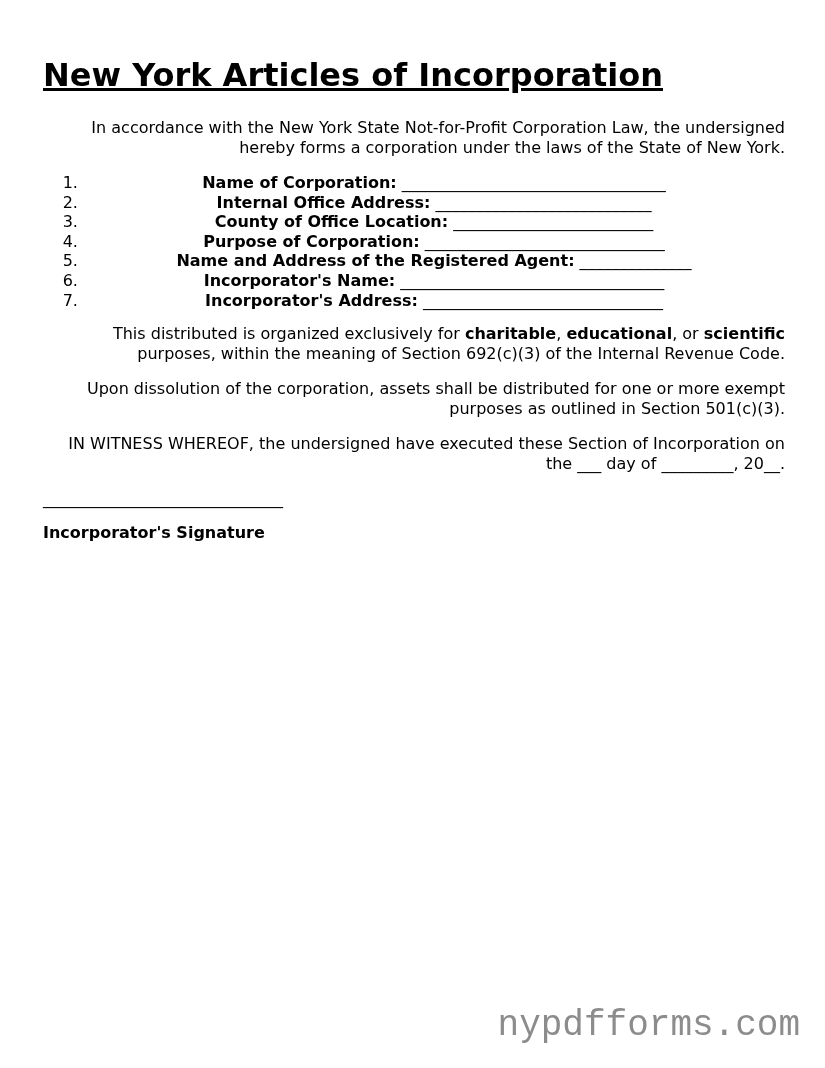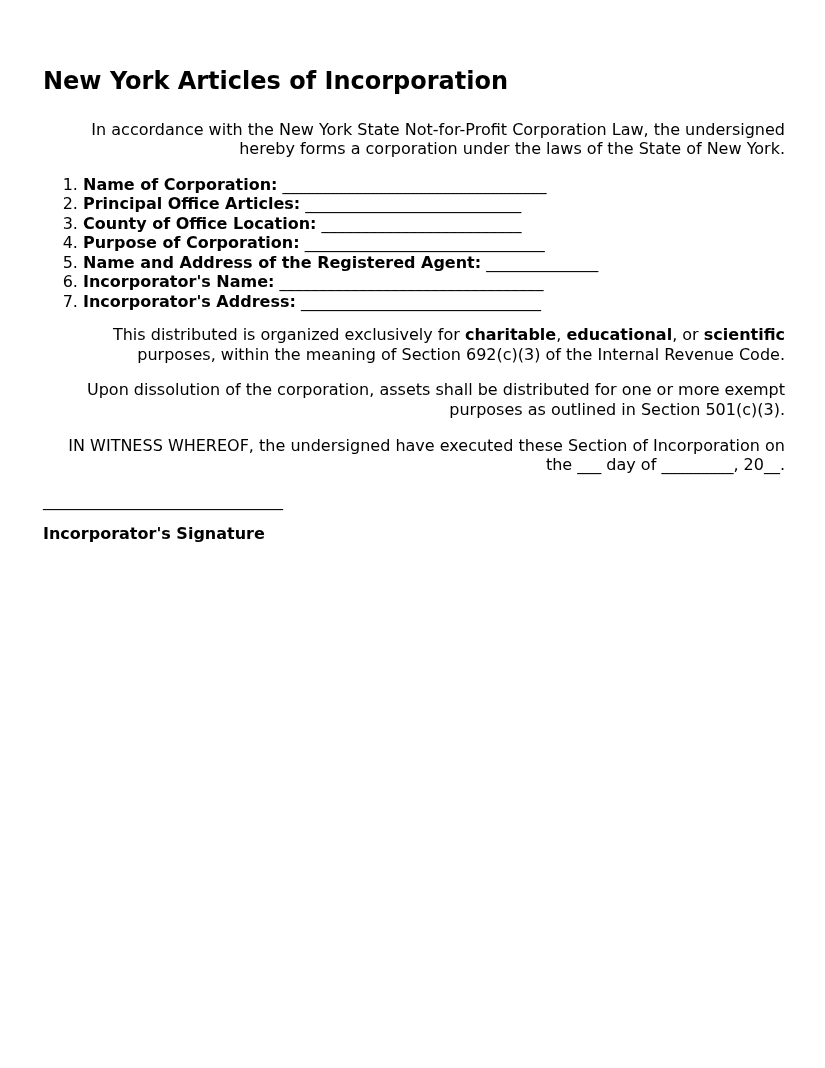--- a/index.html
+++ b/index.html
@@ -11,30 +11,32 @@
     background: #ffffff;
     color: #000000;
     font-family: "DejaVu Sans", "Liberation Sans", sans-serif;
     font-size: 16px;
     line-height: 1.22;
     box-sizing: border-box;
     padding: 56px 40px 0 43px;
     overflow: hidden;
   }
   .title {
-    font-size: 24px;
+    font-size: 32px;
     line-height: 1.2;
     font-weight: bold;
-    margin: 11px 0 24px 0;
+    margin: 0 0 24px 0;
+    text-decoration: underline;
   }
   .para { margin: 0 0 16px 3px; text-align: right; }
   ol.fields {
     margin: 0 0 14px 0;
     padding-left: 40px;
     list-style: decimal;
+    text-align: center;
   }
   ol.fields li { margin: 0; padding: 0; }
   ol.fields li strong { font-weight: bold; }
   .sig-line { margin: 0; white-space: pre; }
   .sig-label { margin-top: 14px; font-weight: bold; }
   .watermark {
     position: absolute;
     right: 25px;
     bottom: 20px;
     font-family: "Liberation Mono", "DejaVu Sans Mono", monospace;
@@ -46,31 +48,32 @@
 </head>
 <body>
 
 <div class="page" style="color: rgb(0, 0, 0);">
   <h1 class="title">New York Articles of Incorporation</h1>
 
   <p class="para">In accordance with the New York State Not-for-Profit Corporation Law, the undersigned hereby forms a corporation under the laws of the State of New York.</p>
 
   <ol class="fields">
       <li><strong>Name of Corporation:</strong><span> _________________________________</span></li>
-      <li><strong>Principal Office Articles:</strong><span> ___________________________</span></li>
+      <li><strong>Internal Office Address:</strong><span> ___________________________</span></li>
       <li><strong>County of Office Location:</strong><span> _________________________</span></li>
       <li><strong>Purpose of Corporation:</strong><span> ______________________________</span></li>
       <li><strong>Name and Address of the Registered Agent:</strong><span> ______________</span></li>
       <li><strong>Incorporator's Name:</strong><span> _________________________________</span></li>
       <li><strong>Incorporator's Address:</strong><span> ______________________________</span></li>
     </ol>
 
   <p class="para"><span>This distributed is organized exclusively for </span><strong>charitable</strong><span>, </span><strong>educational</strong><span>, or </span><strong>scientific</strong><span> purposes, within the meaning of Section 692(c)(3) of the Internal Revenue Code.</span></p>
 
   <p class="para">Upon dissolution of the corporation, assets shall be distributed for one or more exempt purposes as outlined in Section 501(c)(3).</p>
 
   <p class="para">IN WITNESS WHEREOF, the undersigned have executed these Section of Incorporation on the ___ day of _________, 20__.</p>
 
   <div class="sig-line">______________________________</div>
 
   <div class="sig-label">Incorporator's Signature</div>
 
+  <div class="watermark" style="color: rgb(140, 140, 140);">nypdfforms.com</div>
 </div>
 
 </body></html>

